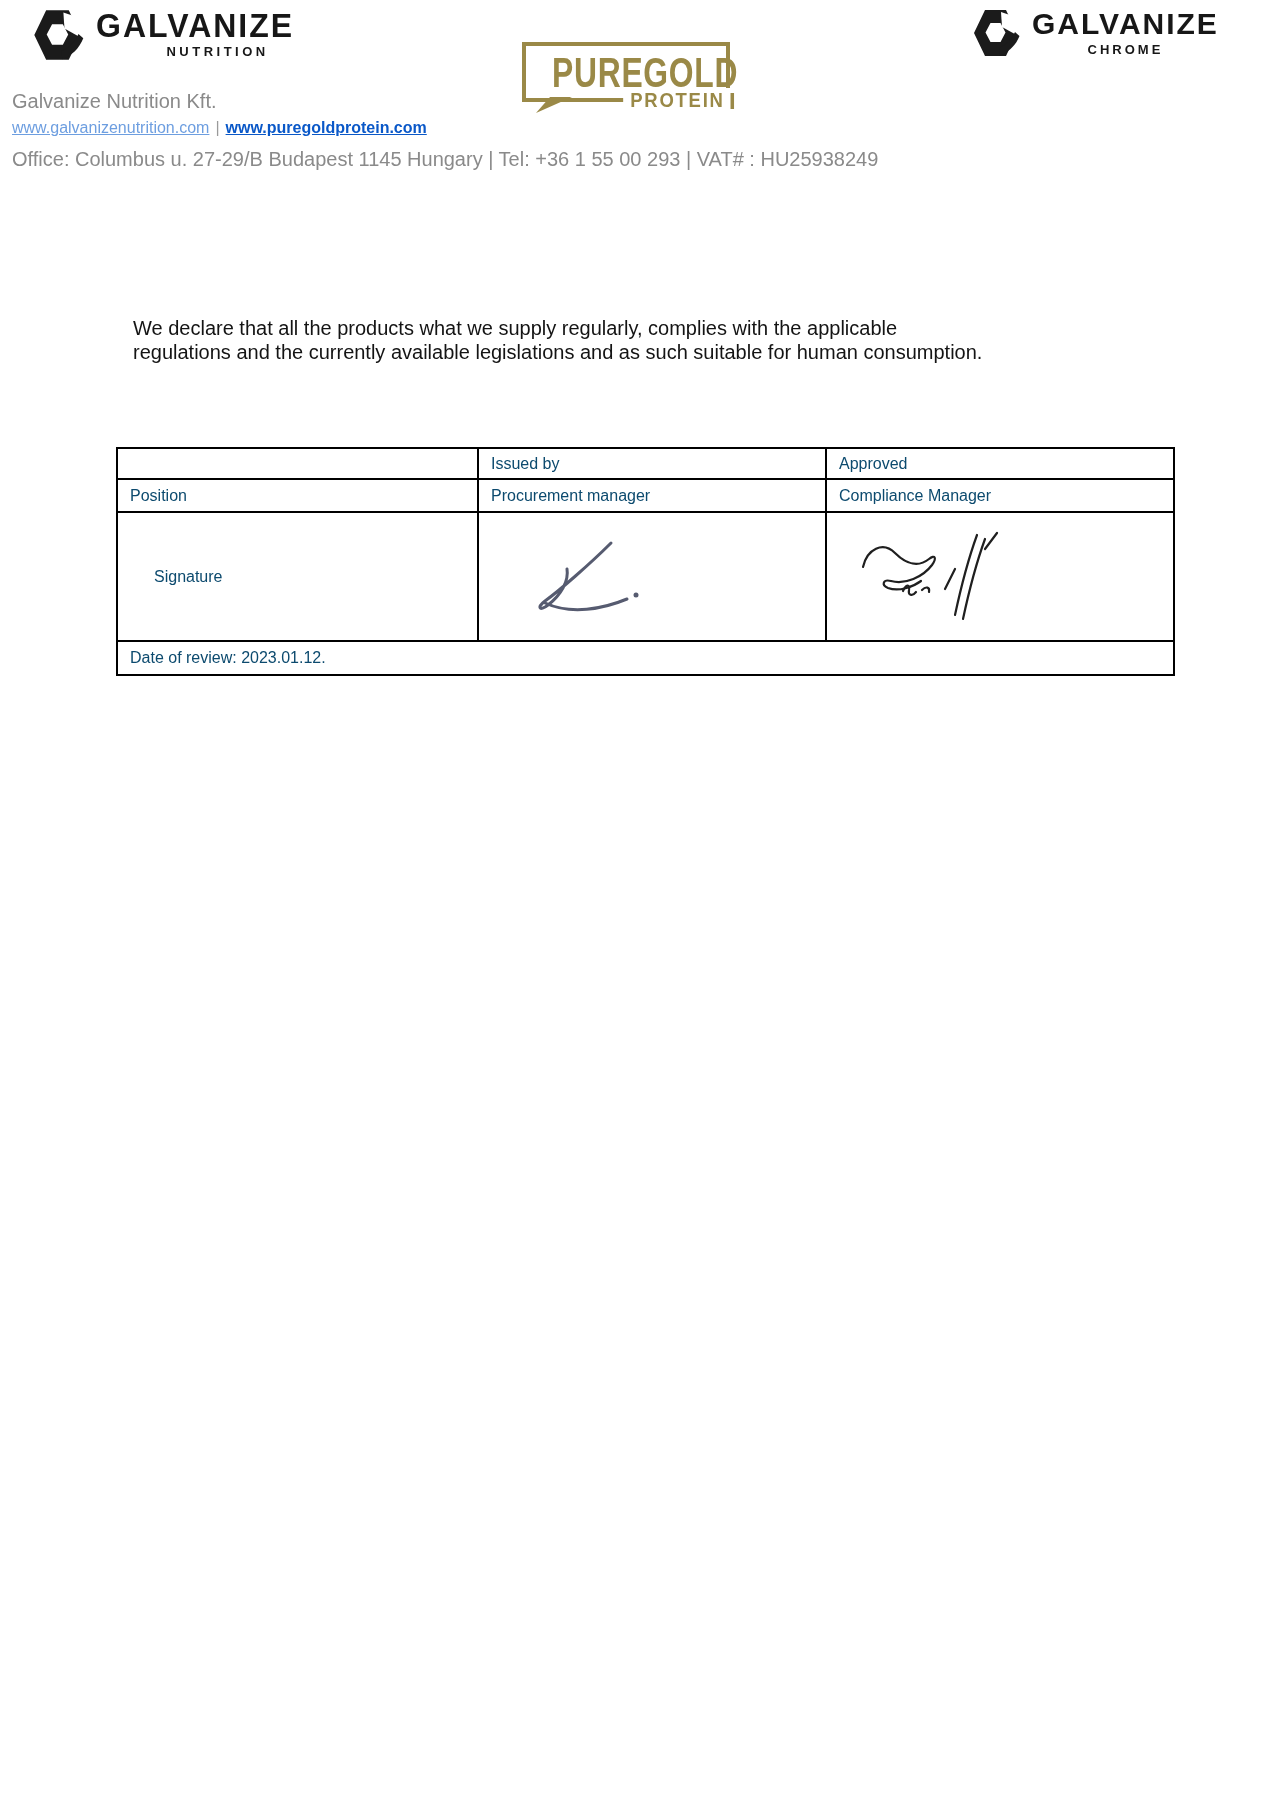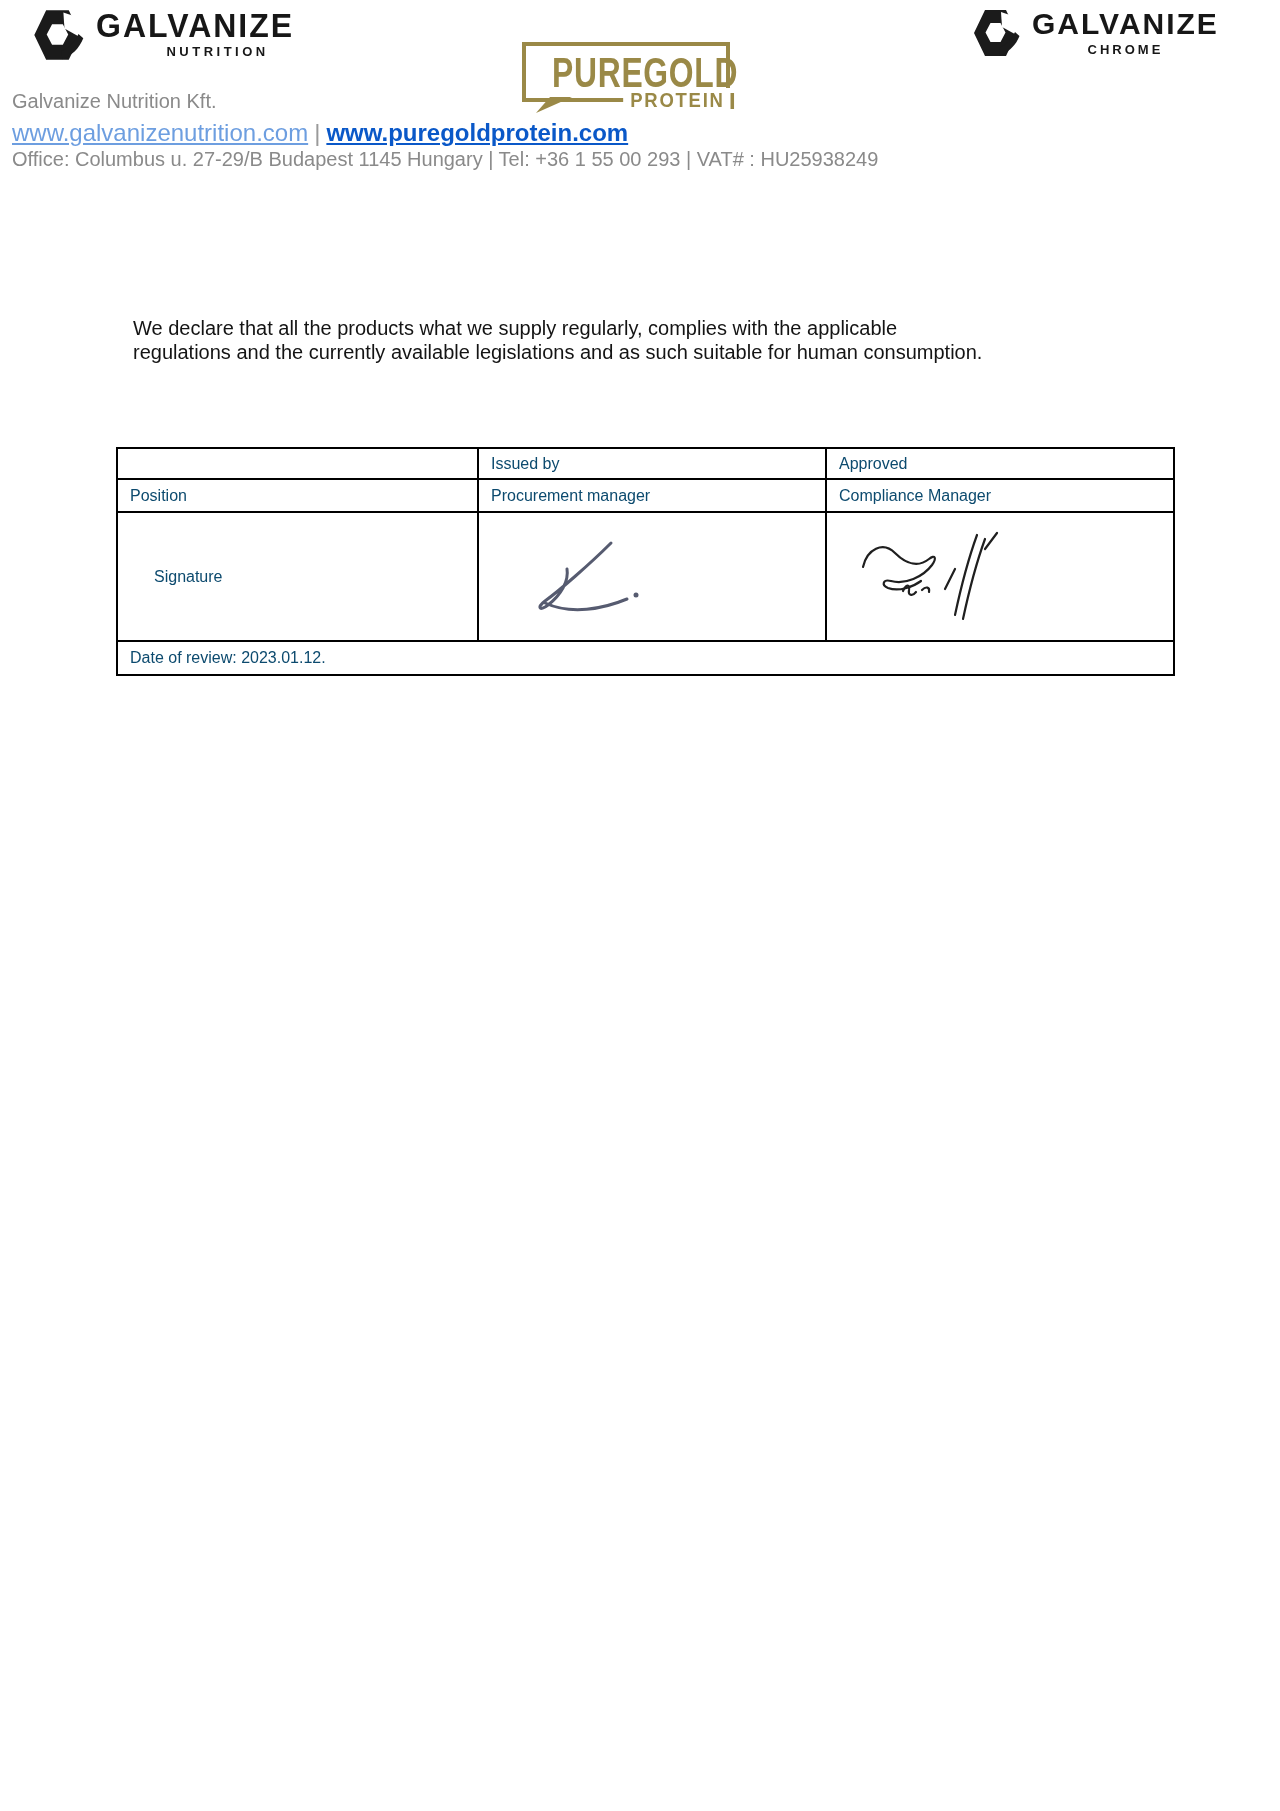--- a/index.html
+++ b/index.html
@@ -24,21 +24,21 @@
            transform:scaleX(0.74);transform-origin:center top;white-space:nowrap;}
   .pg-tail{position:absolute;left:10px;bottom:-15px;}
   .pg-protein{position:absolute;right:-8px;bottom:-14px;background:#fff;color:#9a8947;
               font-weight:bold;font-size:21px;letter-spacing:2px;padding:0 0 0 8px;
               transform:scaleX(0.88);transform-origin:right bottom;white-space:nowrap;}
   .pg-protein::after{content:"";display:inline-block;width:4px;height:16px;background:#9a8947;
                      margin-left:7px;vertical-align:-2px;}
 
   
   .hdr-company{position:absolute;left:12px;top:90px;font-size:20px;color:#8a8a8a;}
-  .hdr-links{position:absolute;left:12px;top:119px;font-size:24px;color:#8a8a8a;}
+  .hdr-links{position:absolute;left:12px;top:119px;font-size:16px;color:#8a8a8a;}
   .hdr-link1{color:#6d9ee0;text-decoration:underline;}
   .hdr-sep{color:#9a9a9a;margin:0 6px;}
   .hdr-link2{color:#0a58c8;font-weight:bold;text-decoration:underline;}
   .hdr-office{position:absolute;left:12px;top:148px;font-size:20px;color:#8a8a8a;white-space:nowrap;}
 
   
   .declaration{position:absolute;left:133px;top:316px;width:866px;
                font-size:20px;line-height:24px;color:#141414;}
 
   

